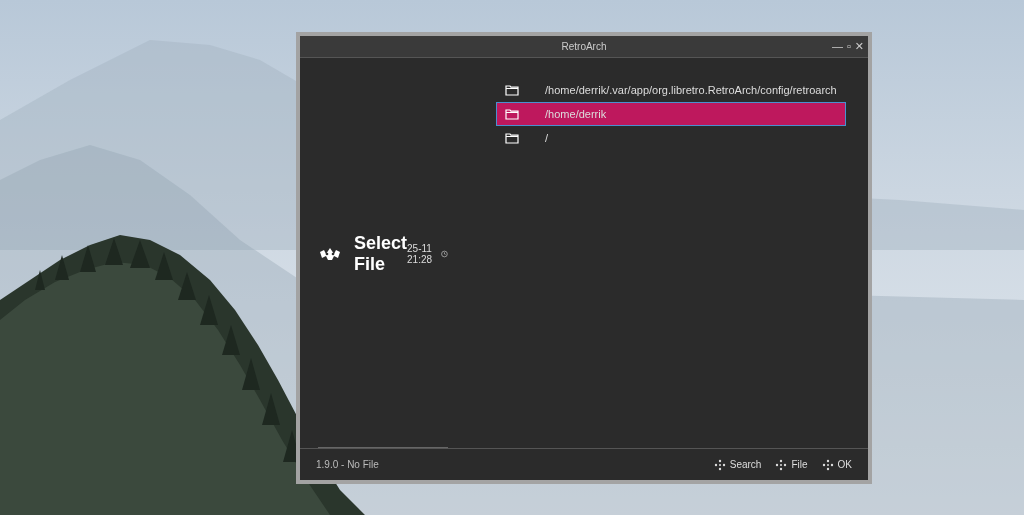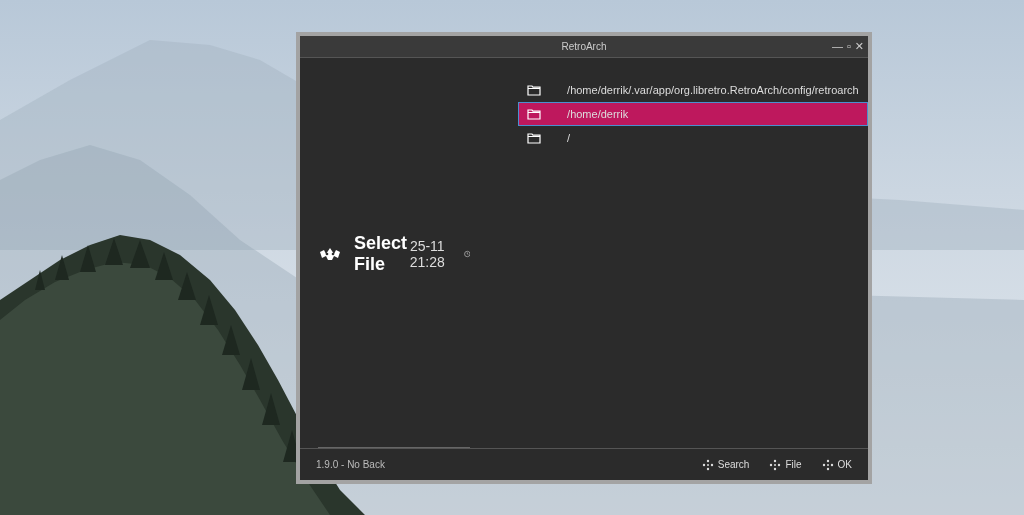--- a/index.html
+++ b/index.html
@@ -8,28 +8,28 @@
     .wallpaper svg { width: 100%; height: 100%; display: block; }
     .window { position: absolute; left: 296px; top: 32px; width: 576px; height: 452px; background: #2b2b2b; border: 4px solid #a3a3a3; display: flex; flex-direction: column; font-size: 11px; color: #e0e0e0; }
     .titlebar { height: 22px; background: #3a3a3a; border-bottom: 1px solid #555; display: flex; align-items: center; justify-content: center; position: relative; font-size: 10px; color: #ccc; }
     .titlebar-controls { position: absolute; right: 4px; top: 0; height: 100%; display: flex; align-items: center; gap: 4px; }
     .titlebar-controls span { cursor: pointer; font-size: 11px; color: #ccc; line-height: 1; }
     .content { flex: 1; padding: 12px 18px 0 18px; display: flex; flex-direction: row; }
     .header-row { display: flex; align-items: center; justify-content: space-between; padding-bottom: 10px; border-bottom: 1px solid #666; }
     .header-left { display: flex; align-items: center; gap: 12px; }
     .app-icon svg { width: 24px; height: 20px; display: block; }
     .header-title { font-size: 18px; font-weight: bold; color: #fff; }
-    .clock-wrap { display: flex; align-items: center; gap: 16px; color: #ddd; font-size: 14px; text-align: center; }
+    .clock-wrap { display: flex; align-items: center; gap: 4px; color: #ddd; font-size: 10px; }
     .clock-wrap svg { width: 12px; height: 12px; }
     .file-list { margin-top: 8px; display: flex; flex-direction: column; padding-left: 48px; padding-right: 8px; }
     .file-item { display: flex; align-items: center; gap: 26px; padding: 5px 8px; border: 1px solid transparent; color: #ddd; font-size: 11px; cursor: pointer; }
     .file-item.selected { border: 1px solid #4a90d0; background: #be185d; }
     .folder-icon svg { width: 14px; height: 12px; display: block; }
     .footer { height: 32px; border-top: 1px solid #555; display: flex; align-items: center; justify-content: space-between; padding: 0 16px; font-size: 10px; color: #bbb; }
-    .footer-right { display: flex; align-items: center; gap: 20px; }
+    .footer-right { display: flex; align-items: center; gap: 14px; }
     .footer-item { display: flex; align-items: center; gap: 4px; color: #ddd; }
     .footer-item svg { width: 12px; height: 12px; }
   </style>
 </head>
 <body>
 
 <div class="wallpaper">
   <svg viewBox="0 0 1024 515" preserveAspectRatio="none">
     <defs>
       <linearGradient id="sky" x1="0" y1="0" x2="0" y2="1">
@@ -110,21 +110,21 @@
         <span class="folder-icon">
             <svg viewBox="0 0 14 12">
               <path d="M1 2 L5 2 L6 3.2 L13 3.2 L13 11 L1 11 Z M1 4.5 L13 4.5" fill="none" stroke="#fff" stroke-width="1.2"></path>
             </svg>
           </span>
         <span>/</span>
       </div>
     </div>
   </div>
   <div class="footer">
-    <span>1.9.0 - No Back</span>
+    <span>1.9.0 - No File</span>
     <div class="footer-right">
       <div class="footer-item">
         <svg viewBox="0 0 12 12">
             <circle cx="6" cy="2" r="1.2" fill="#ddd"></circle>
             <circle cx="6" cy="10" r="1.2" fill="#ddd"></circle>
             <circle cx="2" cy="6" r="1.2" fill="#ddd"></circle>
             <circle cx="10" cy="6" r="1.2" fill="#ddd"></circle>
             <circle cx="6" cy="6" r="1" fill="#ddd"></circle>
           </svg>
         <span>Search</span>

